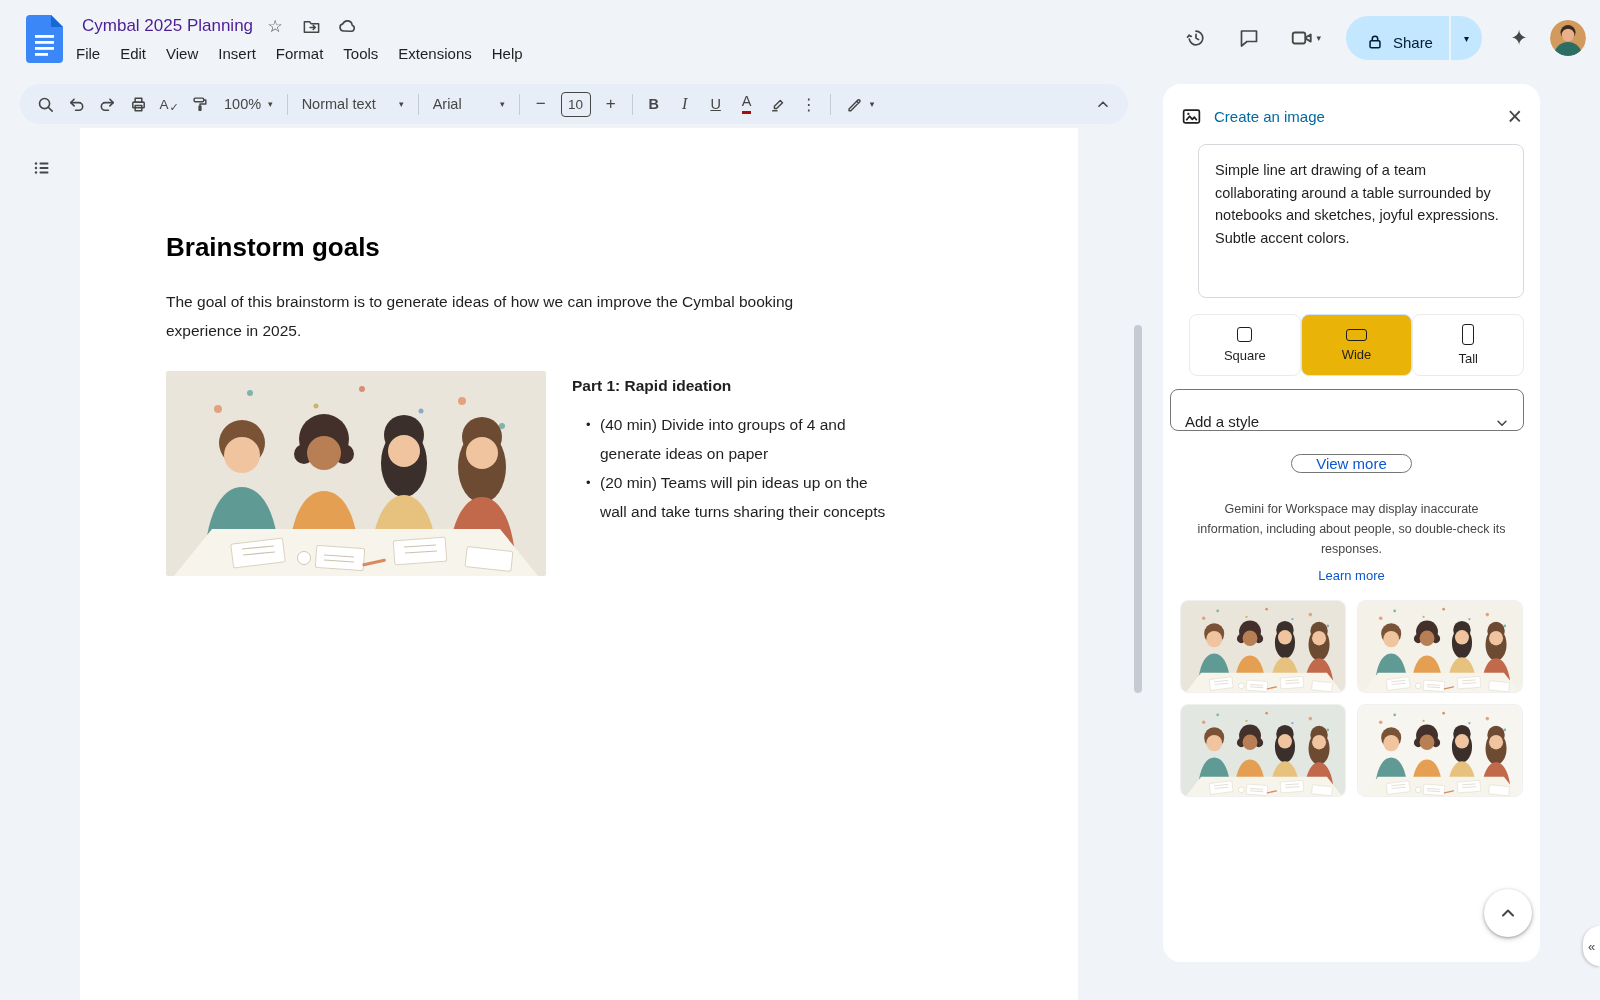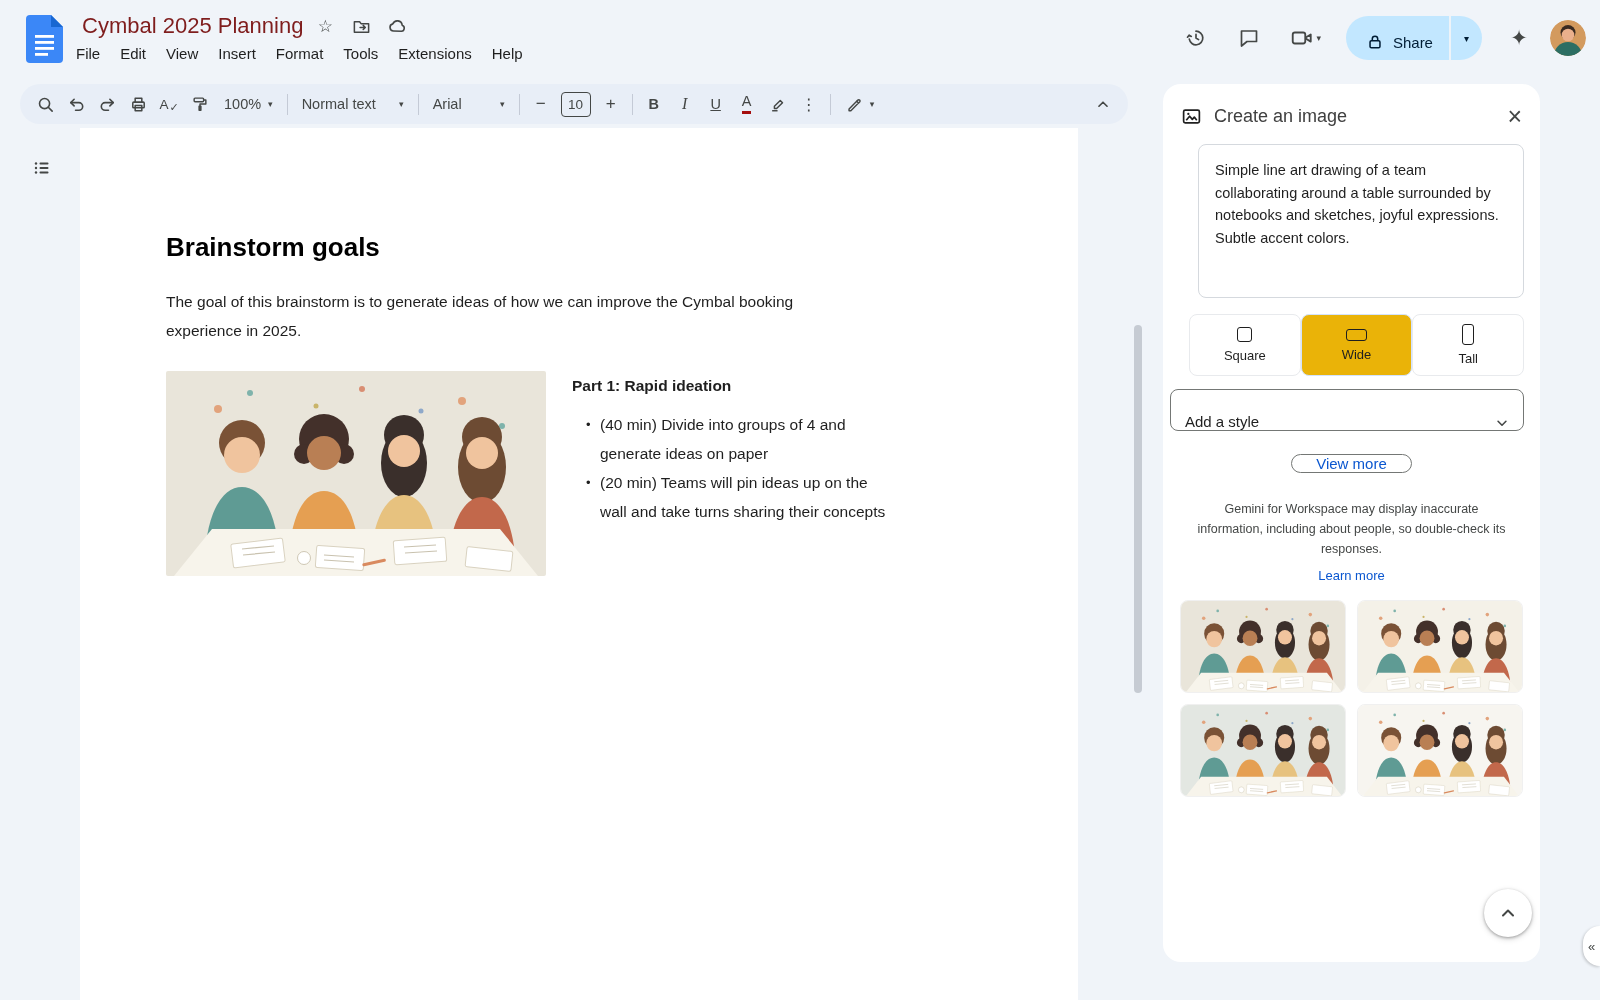--- a/index.html
+++ b/index.html
@@ -3,21 +3,21 @@
 <meta charset="utf-8">
 <style>
   *{margin:0;padding:0;box-sizing:border-box}
   html,body{width:1600px;height:1000px}
   body{background:#f0f4f9;font-family:"Liberation Sans",sans-serif;color:#1f1f1f;position:relative;overflow:hidden}
   svg{display:block}
 
   
   .logo{position:absolute;left:26px;top:15px;width:37px;height:48px;cursor:pointer}
   .title-row{position:absolute;left:82px;top:12px;display:flex;align-items:center;gap:8px}
-  .doc-title{font-size:22px;color:#7f1d1d;cursor:text}
+  .doc-title{font-size:17px;color:#4c1d95;cursor:text}
   .title-ic{width:28px;height:28px;display:flex;align-items:center;justify-content:center;color:#444746;font-size:17px;border-radius:50%;cursor:pointer}
   .menu-row{position:absolute;left:66px;top:41px;display:flex}
   .menu-item{font-size:15px;padding:4px 10px;border-radius:6px;cursor:pointer}
   .head-right{position:absolute;right:14px;top:16px;display:flex;align-items:center;gap:9px}
   .hbtn{width:44px;height:44px;border-radius:50%;display:flex;align-items:center;justify-content:center;color:#444746;cursor:pointer}
   .vid-group{display:flex;align-items:center;gap:2px;padding:0 10px;height:44px;border-radius:22px;color:#444746;cursor:pointer}
   .share{display:flex;align-items:stretch;height:44px;border-radius:22px;overflow:hidden;background:#c2e7ff;color:#001d35;margin:0 6px}
   .share-main{display:flex;align-items:center;gap:9px;padding:8px 16px 0 20px;font-size:15px;font-weight:500;cursor:pointer}
   .share-arrow{display:flex;align-items:center;padding:0 13px;border-left:2px solid #eef3f8;cursor:pointer;font-size:10px}
   .sparkle{font-size:21px;color:#444746}
@@ -48,21 +48,21 @@
   .doc-img{width:380px;height:205px;border-radius:2px;overflow:hidden;cursor:pointer;flex:none}
   .doc-col{width:315px;font-size:15.5px;line-height:29px;cursor:text}
   .part-title{font-weight:700;margin-bottom:10px}
   .bullet{display:flex;padding-left:14px}
   .bullet .dot{width:14px;flex:none;font-size:13px}
   .vscroll{position:absolute;left:1134px;top:325px;width:8px;height:368px;background:#c6cbd3;border-radius:4px;cursor:grab}
 
   
   .panel{position:absolute;left:1163px;top:84px;width:377px;height:878px;background:#fff;border-radius:18px}
   .panel-head{display:flex;align-items:center;padding:20px 18px 15px 18px;gap:12px}
-  .panel-title{font-size:18px;color:#404040;flex:1}
+  .panel-title{font-size:15px;color:#0369a1;flex:1}
   .close{font-size:25px;color:#444746;cursor:pointer;line-height:1}
   .prompt{margin:0 16px 0 35px;min-height:154px;border:1px solid #d5d9de;border-radius:8px;padding:14px 16px;font-size:14.5px;line-height:22.5px;color:#1f1f1f;cursor:text}
   .aspects{display:flex;margin:16px 16px 0 26px}
   .aspect{flex:1;height:62px;border-radius:8px;background:#fff;border:1px solid #e8eaed;display:flex;flex-direction:column;align-items:center;justify-content:center;gap:6px;cursor:pointer}
   .aspect.sel{background:#eab308;border-color:#d3e3fd}
   .aspect-label{font-size:13px;color:#1f1f1f}
   .shape{border:1.8px solid #1f1f1f;border-radius:3px}
   .shape.sq{width:15px;height:15px}
   .shape.wd{width:21px;height:12px}
   .shape.tl{width:12px;height:21px}

